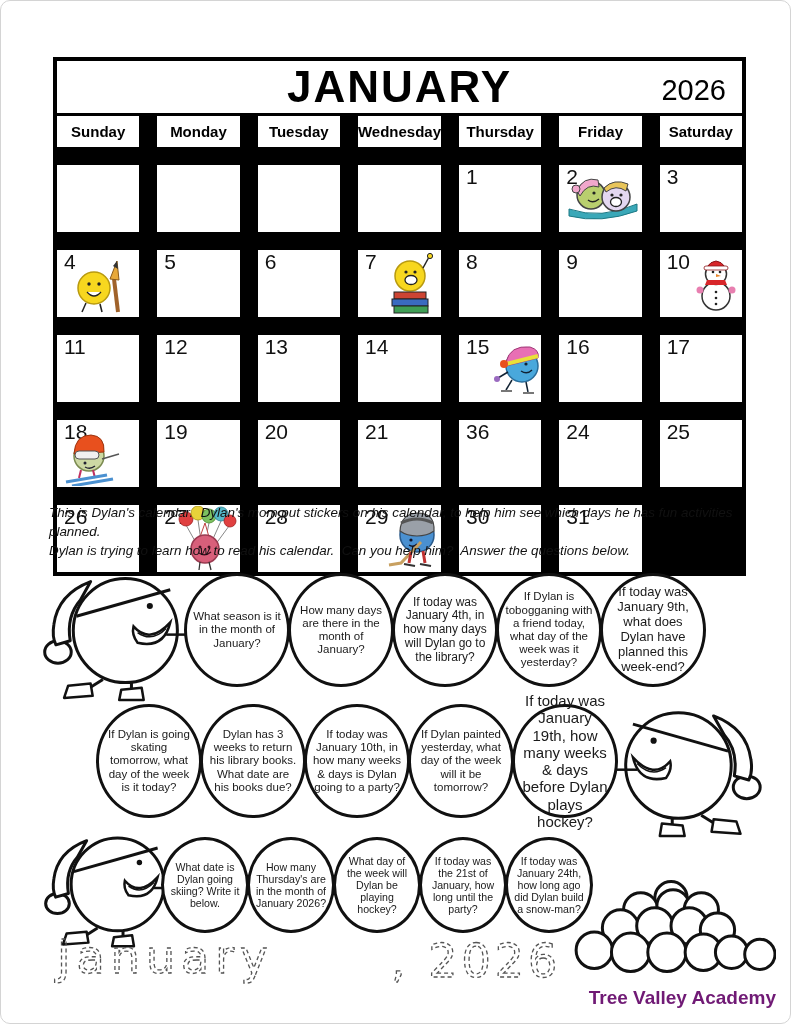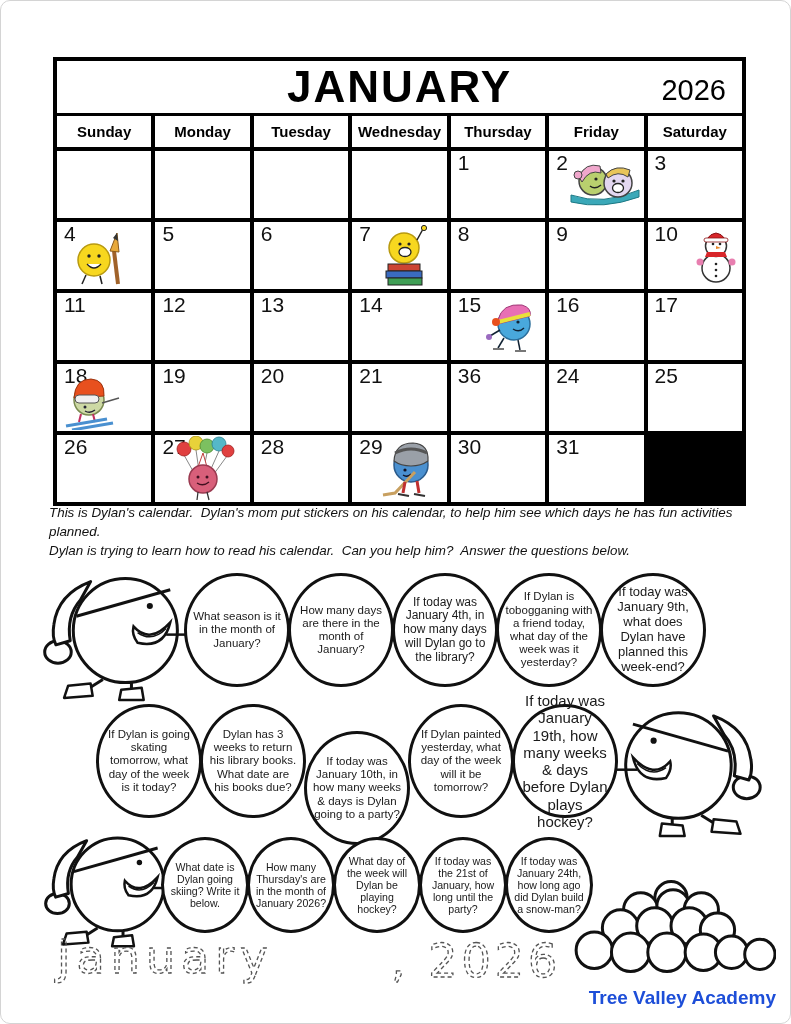--- a/index.html
+++ b/index.html
@@ -8,21 +8,21 @@
         border:1px solid #d4d4d4;border-radius:10px;overflow:hidden;}
 
   
   .calendar{position:absolute;left:52px;top:56px;width:693px;box-sizing:border-box;
             border:4px solid #000;background:#fff;}
   .cal-title-row{position:relative;height:52px;}
   .cal-title{position:absolute;left:0;right:0;top:1px;text-align:center;
              font-size:44px;font-weight:bold;letter-spacing:2px;color:#000;}
   .cal-year{position:absolute;right:16px;top:13px;font-size:29px;color:#000000;}
   .cal-grid{display:grid;grid-template-columns:repeat(7,1fr);
-            grid-template-rows:31px repeat(5,67px);gap:4px;background:#000;
+            grid-template-rows:31px repeat(5,67px);gap:18px;background:#000;
             border-top:3px solid #000;}
   .cal-head{background:#fff;display:flex;align-items:center;justify-content:center;
             font-weight:bold;font-size:15px;color:#000;}
   .cal-cell{background:#fff;position:relative;}
   .date-num{position:absolute;top:0px;left:7px;font-size:21px;color:#111;}
   .sticker{position:absolute;line-height:0;}
   .stk-tobogganing{right:1px;top:6px;}
   .stk-painting{left:16px;top:5px;}
   .stk-library{left:28px;top:1px;}
   .stk-snowman{right:4px;top:1px;}
@@ -42,21 +42,21 @@
   .char{position:absolute;}
   .flip{transform:scaleX(-1);}
   .char path,.char circle,.char ellipse,.char line{vector-effect:non-scaling-stroke;}
   .pile circle{fill:#fff;stroke:#111;stroke-width:3;}
 
   
   .trace-svg{position:absolute;left:46px;top:918px;}
   .trace-svg text{fill:none;stroke:#555;stroke-width:1.3;stroke-dasharray:4 3;
                   font-family:"DejaVu Sans",sans-serif;}
   .brand{position:absolute;right:14px;top:986px;font-size:19px;font-weight:bold;
-         color:#1d4ed8;}
+         color:#701a75;}
 </style>
 </head>
 <body>
 
 <div class="page">
 
   <div class="calendar">
     <div class="cal-title-row">
       <div class="cal-title">JANUARY</div>
       <div class="cal-year">2026</div>
@@ -357,21 +357,21 @@
       </div>
       <div class="q-circle" style="left: 599px; top: 572px; width: 106px; height: 114px; font-size: 13px;">
         <span>If today was January 9th, what does Dylan have planned this week-end?</span>
       </div>
       <div class="q-circle" style="left: 95px; top: 703px; width: 106px; height: 114px; font-size: 11.5px;">
         <span>If Dylan is going skating tomorrow, what day of the week is it today?</span>
       </div>
       <div class="q-circle" style="left: 199px; top: 703px; width: 106px; height: 114px; font-size: 11.5px;">
         <span>Dylan has 3 weeks to return his library books. What date are his books due?</span>
       </div>
-      <div class="q-circle" style="left: 303px; top: 730px; width: 106px; height: 114px; font-size: 11.5px;">
+      <div class="q-circle" style="left: 303px; top: 703px; width: 106px; height: 114px; font-size: 11.5px;">
         <span>If today was January 10th, in how many weeks &amp; days is Dylan going to a party?</span>
       </div>
       <div class="q-circle" style="left: 407px; top: 703px; width: 106px; height: 114px; font-size: 11.5px;">
         <span>If Dylan painted yesterday, what day of the week will it be tomorrow?</span>
       </div>
       <div class="q-circle" style="left: 511px; top: 703px; width: 106px; height: 114px; font-size: 15px;">
         <span>If today was January 19th, how many weeks &amp; days before Dylan plays hockey?</span>
       </div>
       <div class="q-circle" style="left: 160px; top: 836px; width: 88px; height: 96px; font-size: 10.6px;">
         <span>What date is Dylan going skiing? Write it below.</span>

